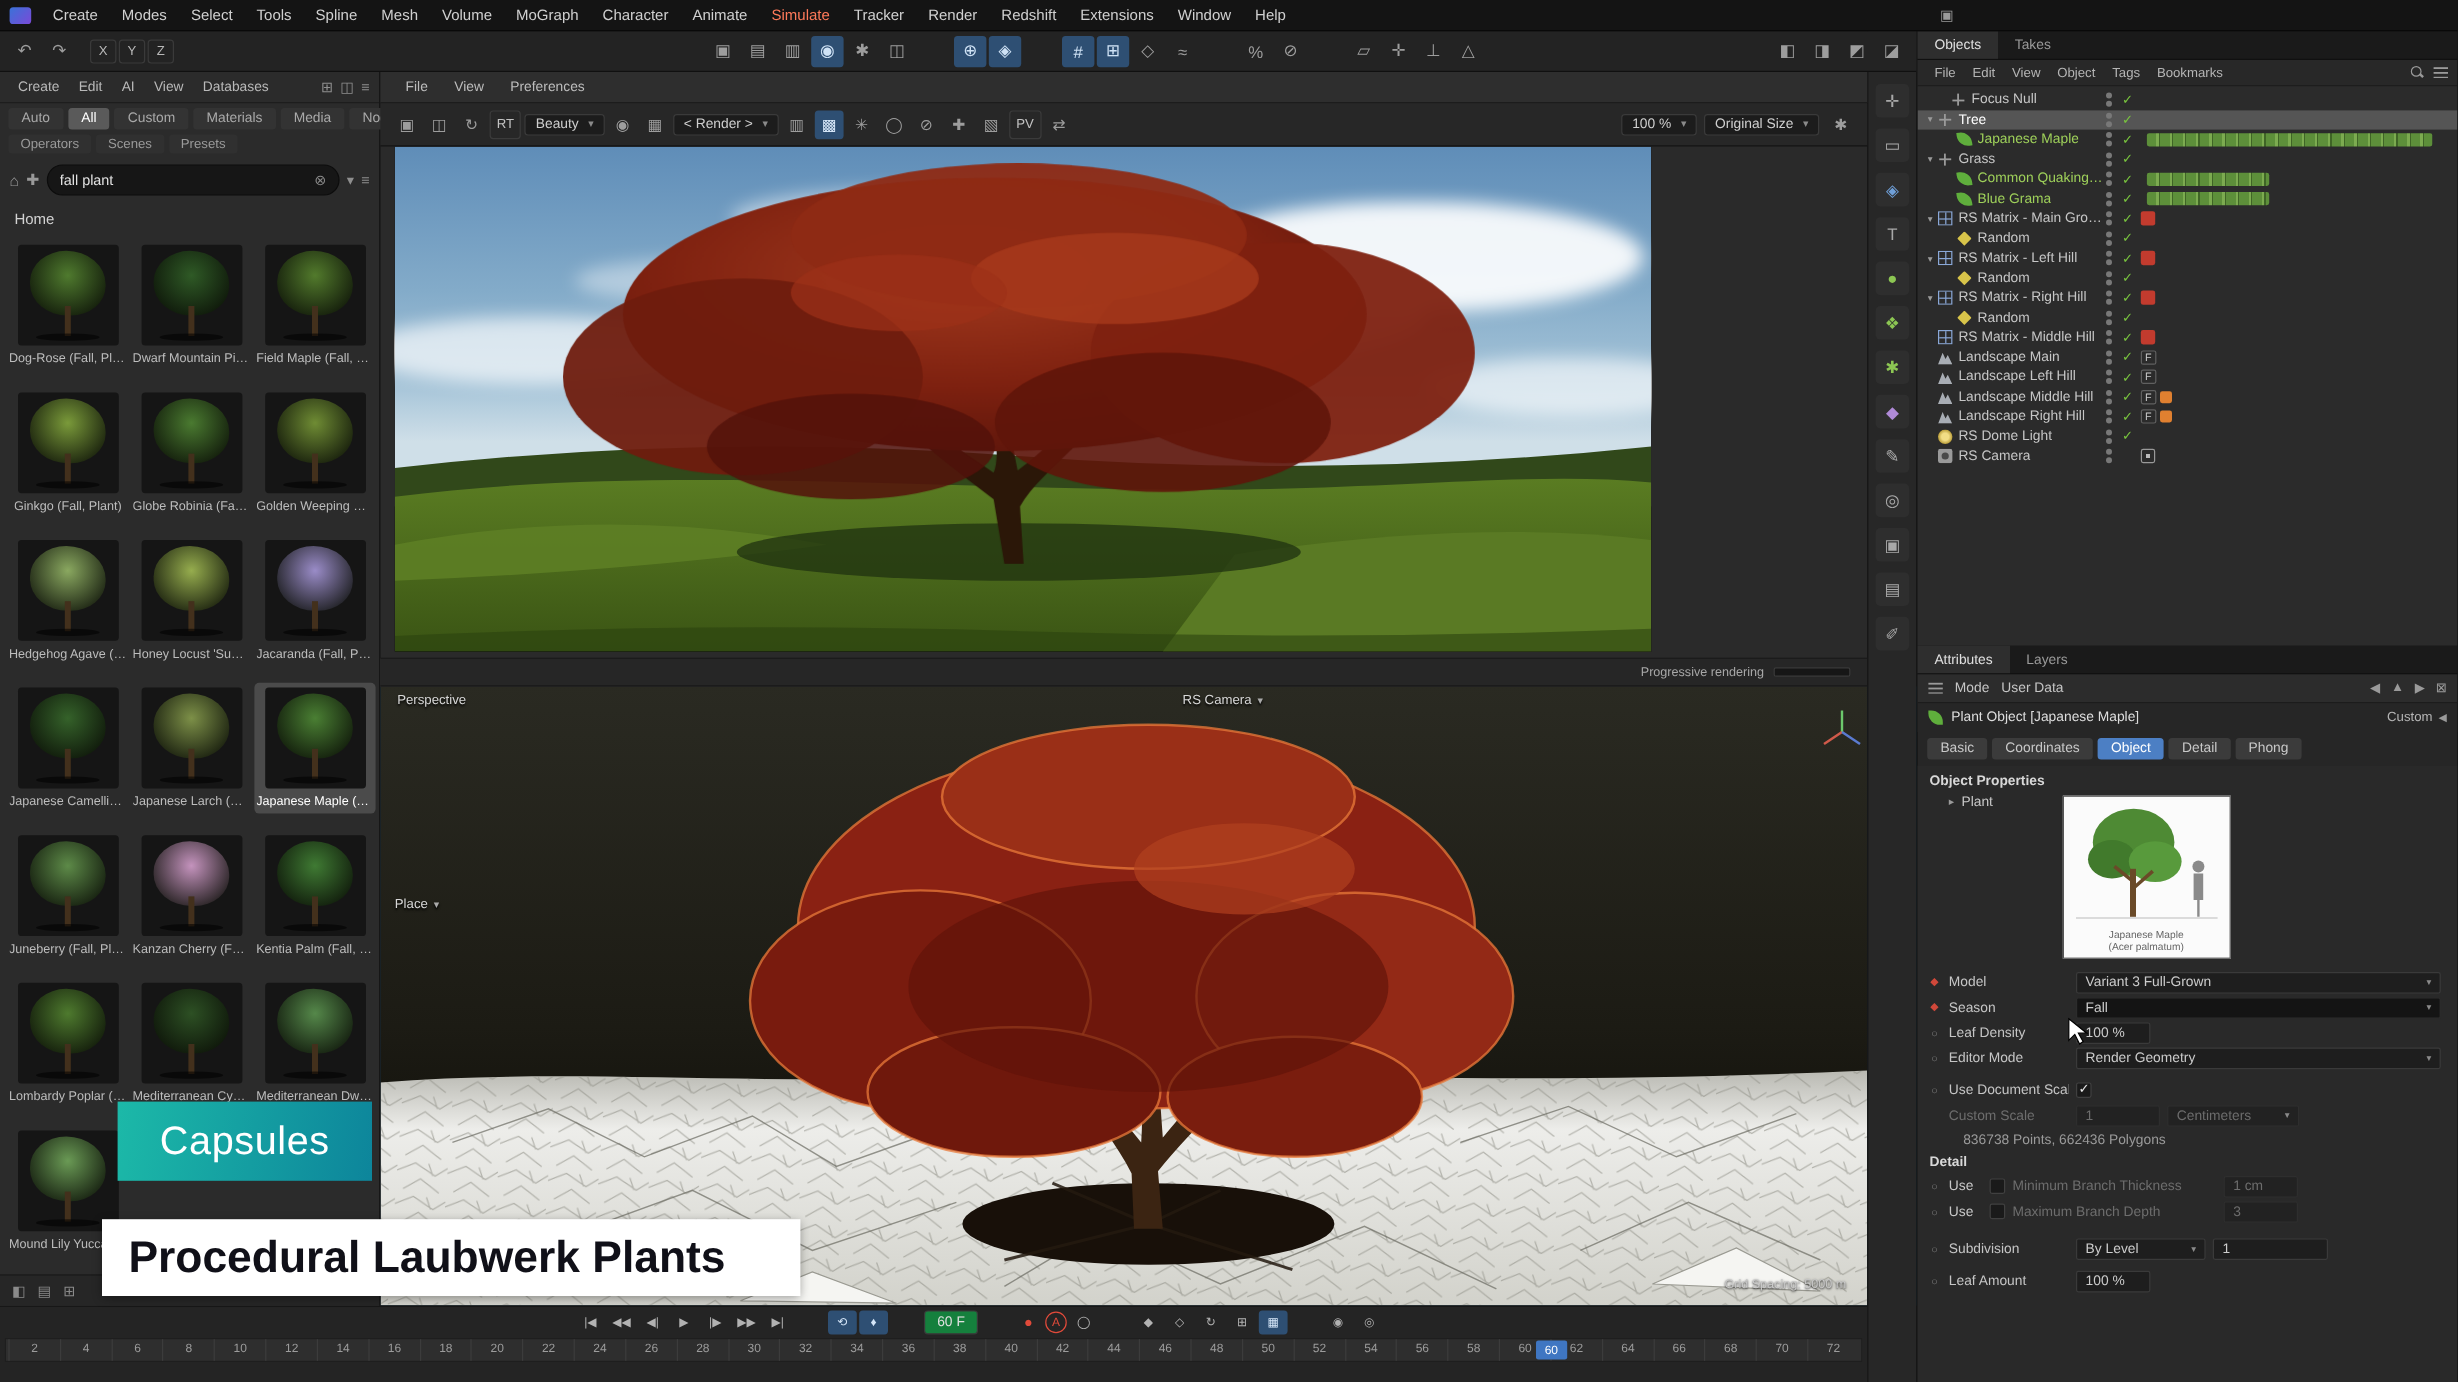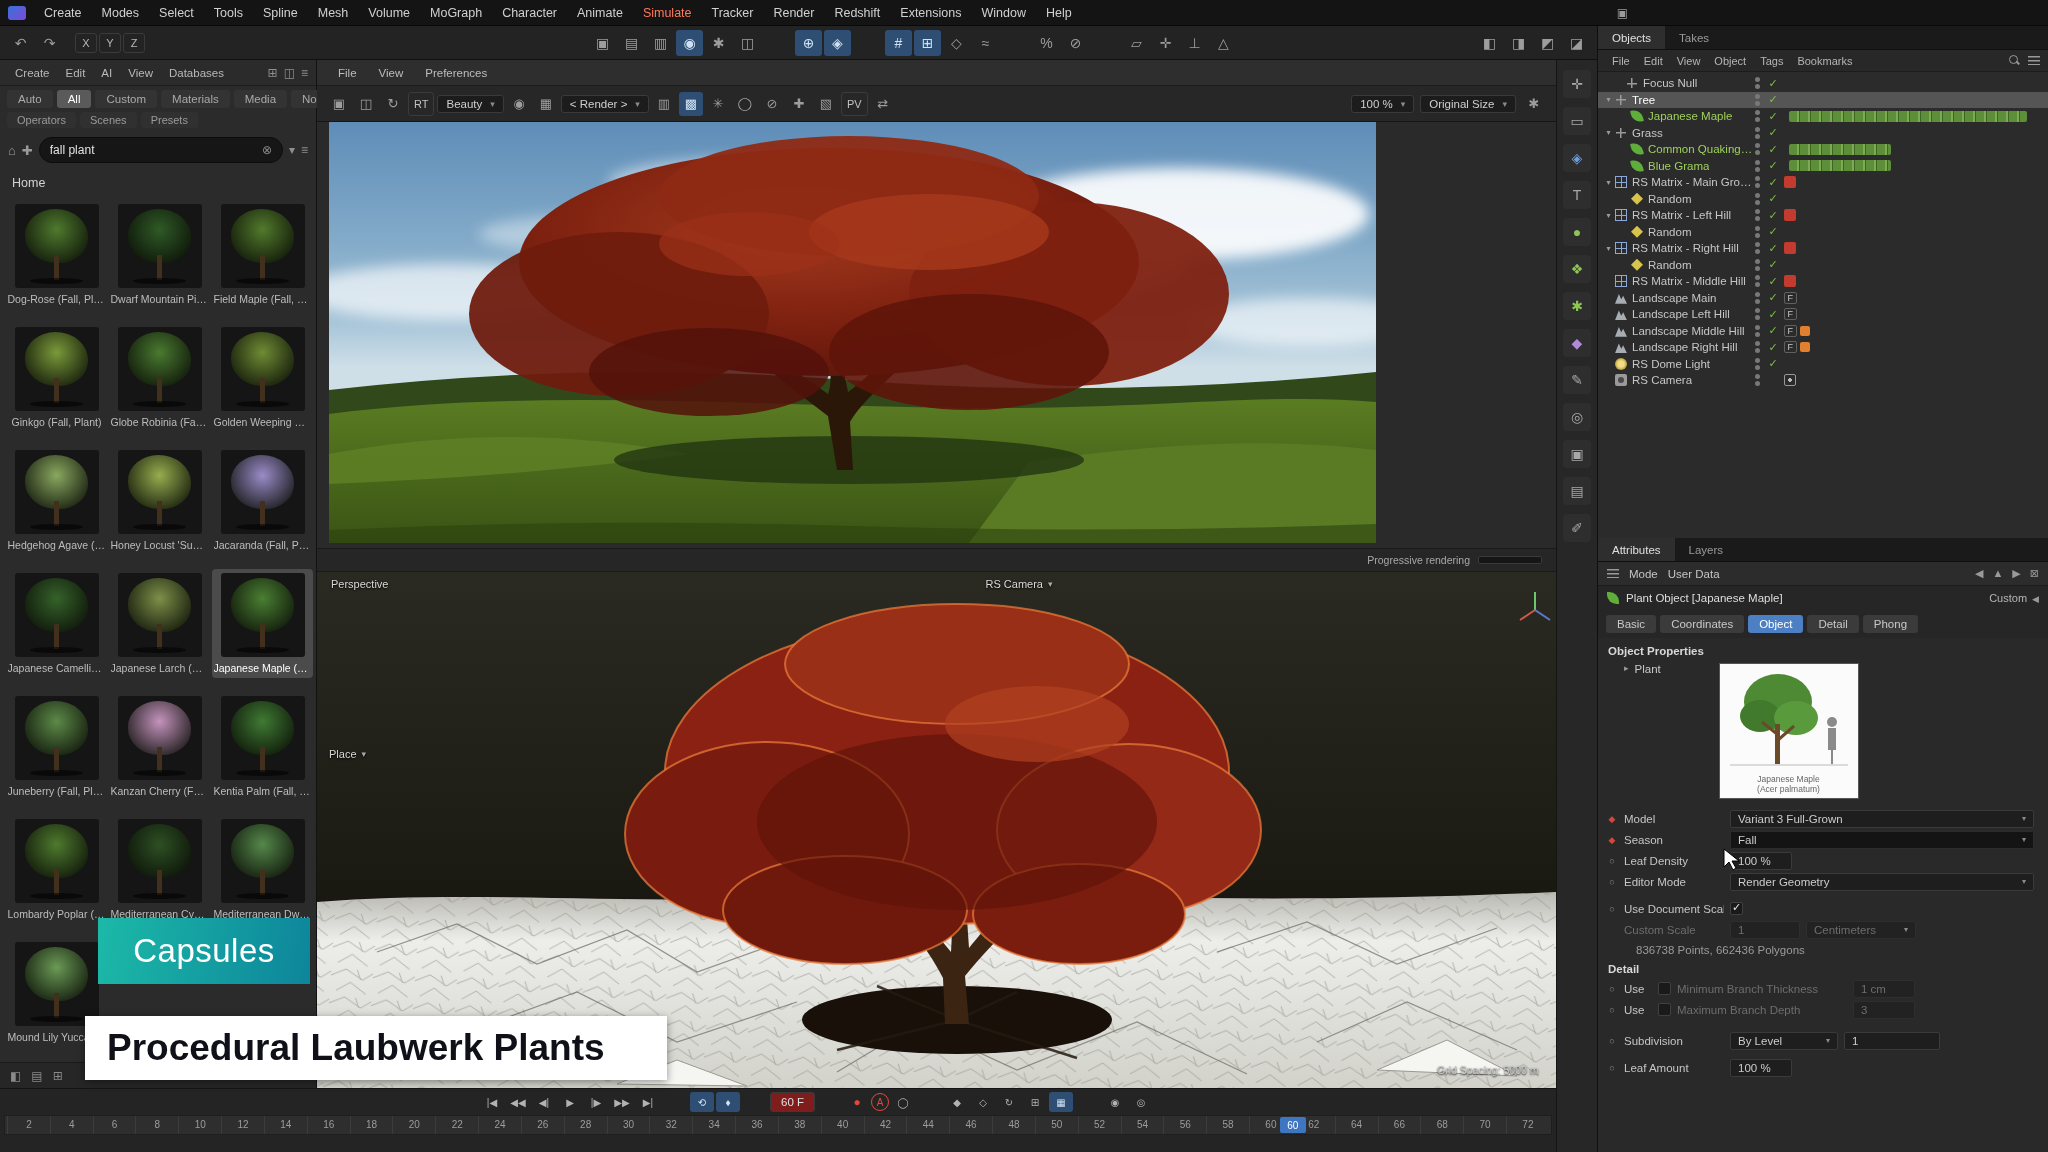--- a/index.html
+++ b/index.html
@@ -168,21 +168,21 @@
 .pinfo{padding:4px 10px 2px 38px;color:#9a9a9a}
 .caret-r{color:#9a9a9a;font-size:9px}
 
 
 #timeline{position:absolute;left:0;top:1088px;width:1556px;height:64px;background:#242424;border-top:1px solid #141414;z-index:2}
 #transport{height:26px;display:flex;align-items:center;gap:2px;padding-left:480px}
 .tr-item{min-width:24px;height:20px;display:flex;align-items:center;justify-content:center;color:#b2b2b2;font-size:10px;border-radius:3px;padding:0 3px}
 .tr-item.active{background:#2e4f73;color:#d5e6f8}
 .tr-item.rec{color:#e04a3a;font-size:12px}
 .tr-item.ring{border:1px solid #e04a3a;border-radius:50%;min-width:18px;height:18px;font-size:10px}
-.tr-item.field{background:#7f1d1d;border:1px solid #3a3a3a;color:#e0e0e0;font-size:11.5px;padding:0 10px;border-radius:3px}
+.tr-item.field{background:#15803d;border:1px solid #3a3a3a;color:#e0e0e0;font-size:11.5px;padding:0 10px;border-radius:3px}
 .tr-item.gap{min-width:26px}
 #ruler{position:relative;height:20px;margin:0 4px;background:#2e2e2e;border:1px solid #1e1e1e;display:flex;align-items:center;padding:0 2px}
 .tick{flex:1;text-align:center;font-size:10px;color:#9c9c9c;border-left:1px solid #3c3c3c;line-height:18px}
 #scrubber{position:absolute;left:calc(83.3% - 13px);top:1px;width:26px;height:16px;background:#3f76c2;border-radius:2px;color:#fff;font-size:10px;display:flex;align-items:center;justify-content:center}
 #range-row{height:16px;display:flex;align-items:center;gap:4px;padding:1px 4px}
 .range-field{background:#161616;border:1px solid #333;border-radius:2px;font-size:10px;color:#cfcfcf;padding:0 6px;height:13px;display:flex;align-items:center}
 .range-track{width:1108px;height:12px;background:linear-gradient(#383838,#2e2e2e);border-radius:3px;display:flex;align-items:center;justify-content:flex-end;padding-right:2px}
 
 
 #cursor{position:absolute;left:1723px;top:848px;z-index:40}

